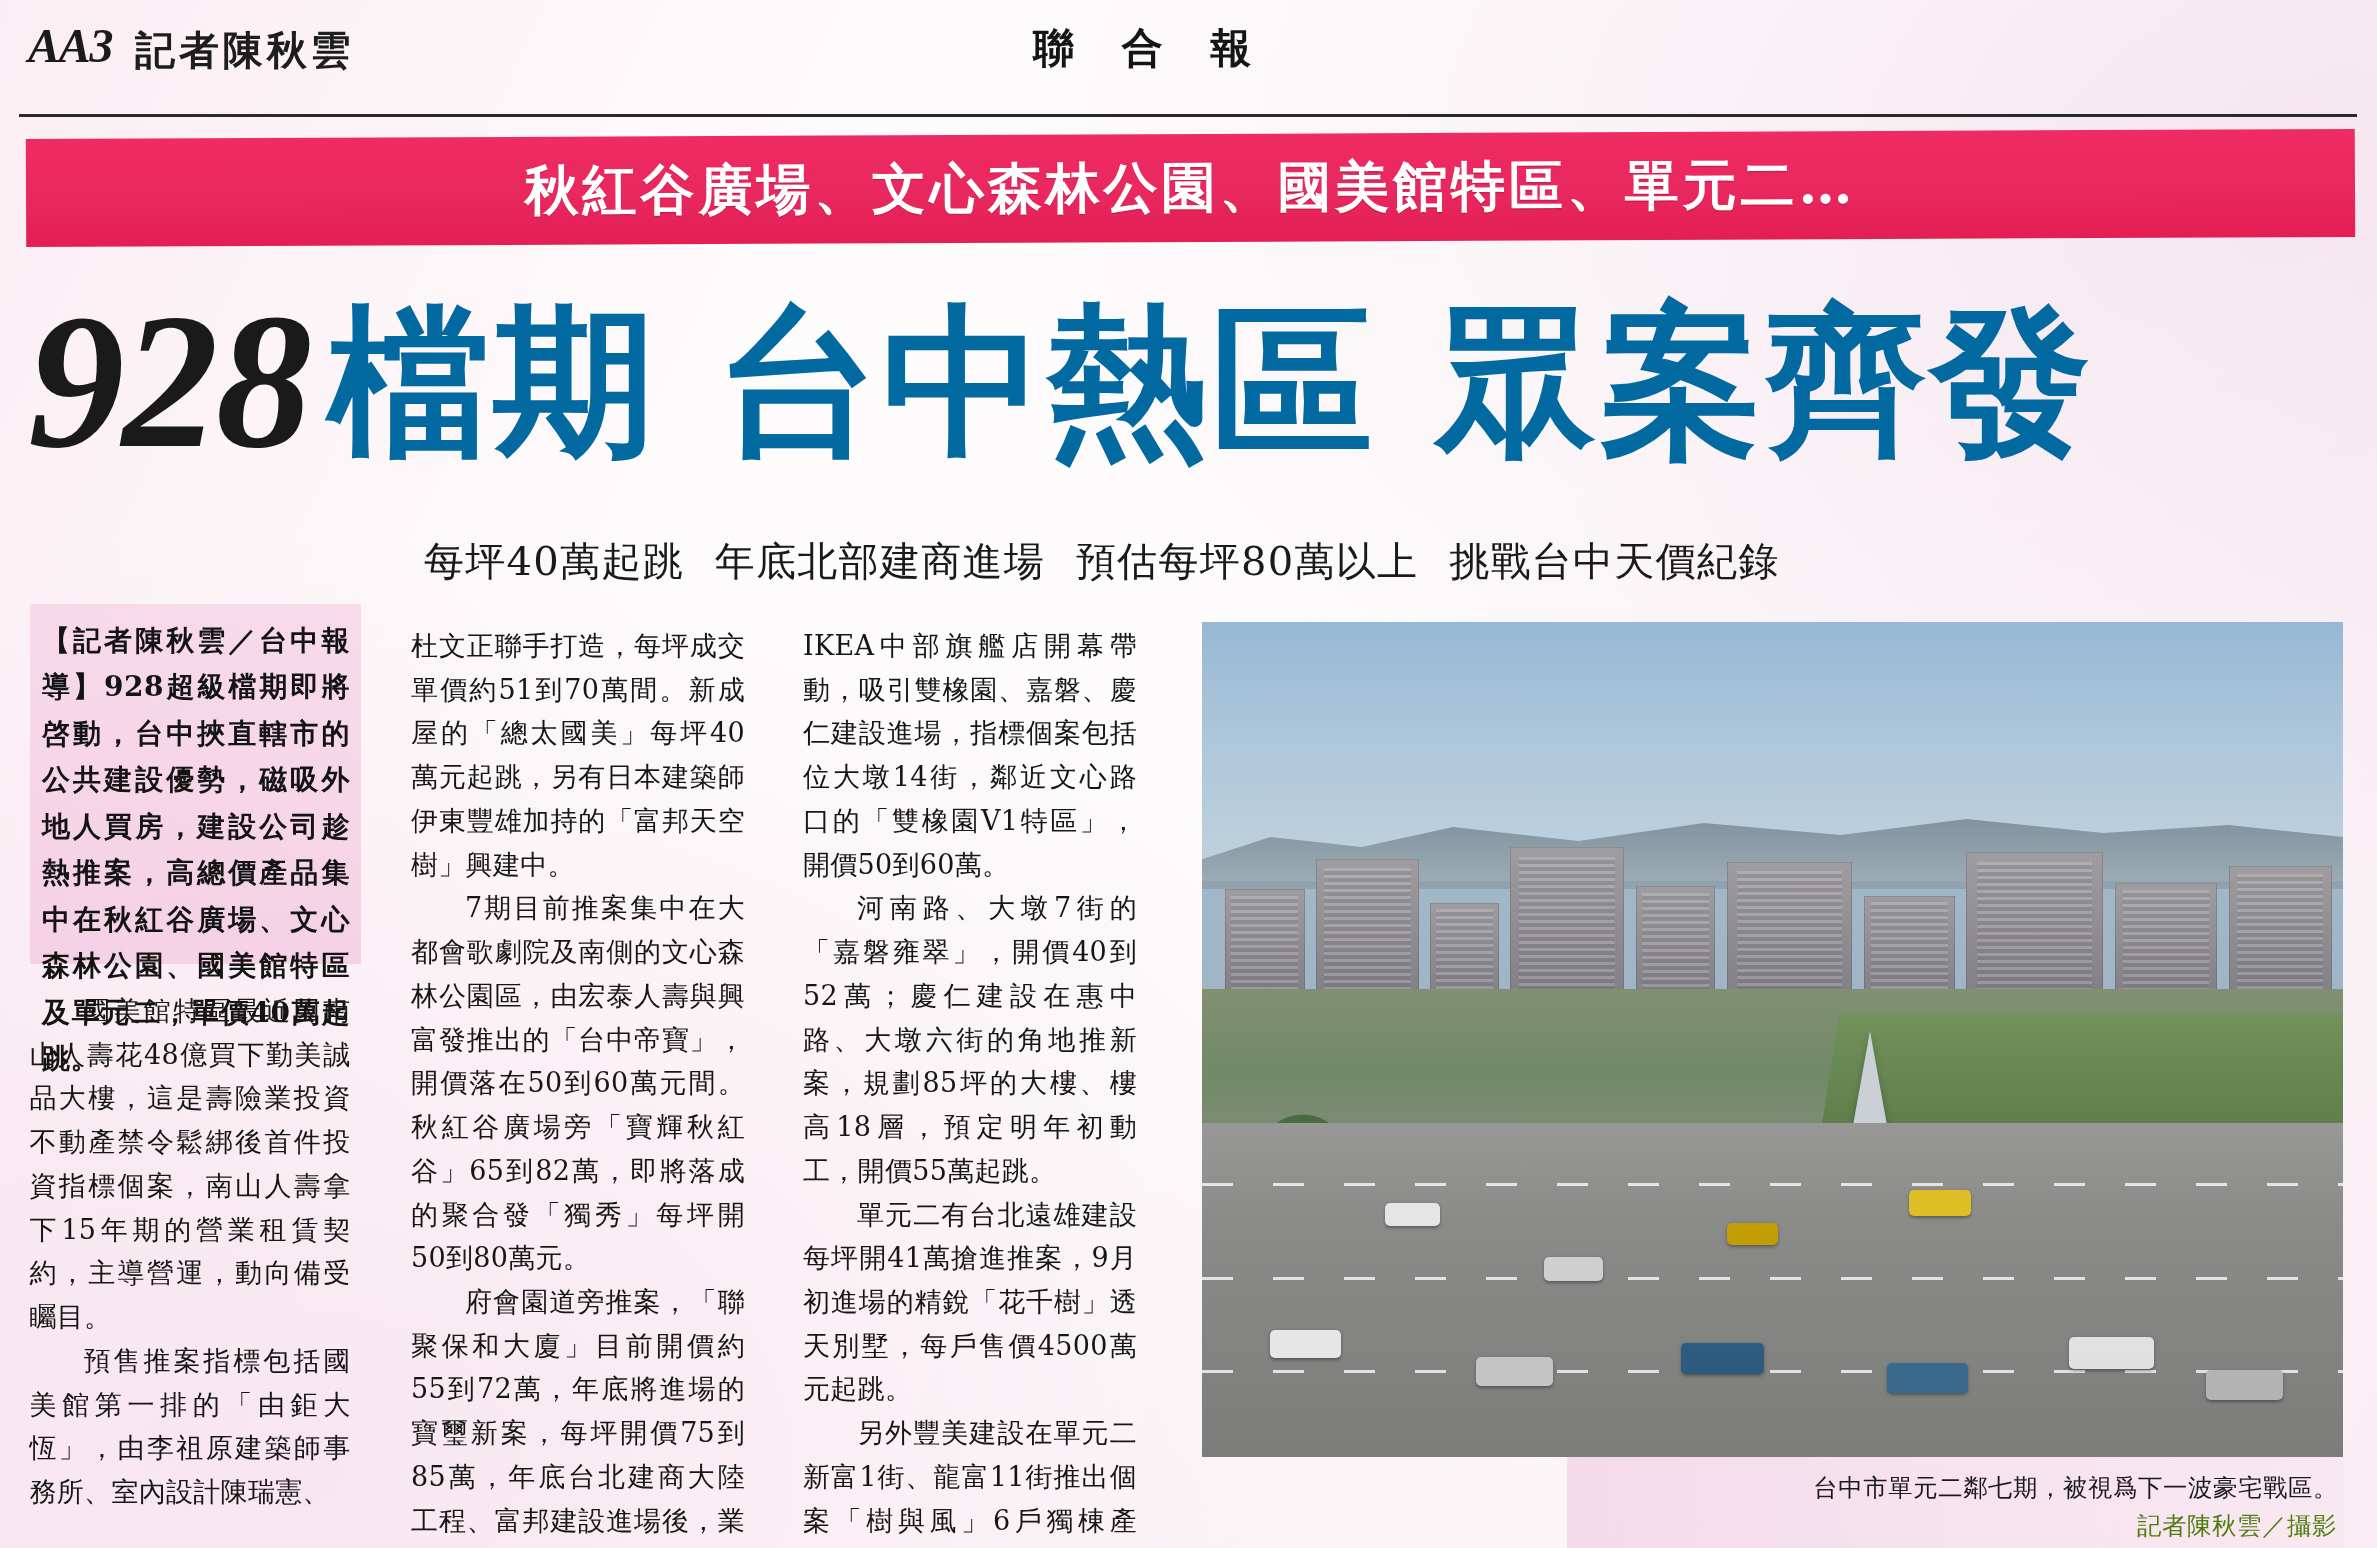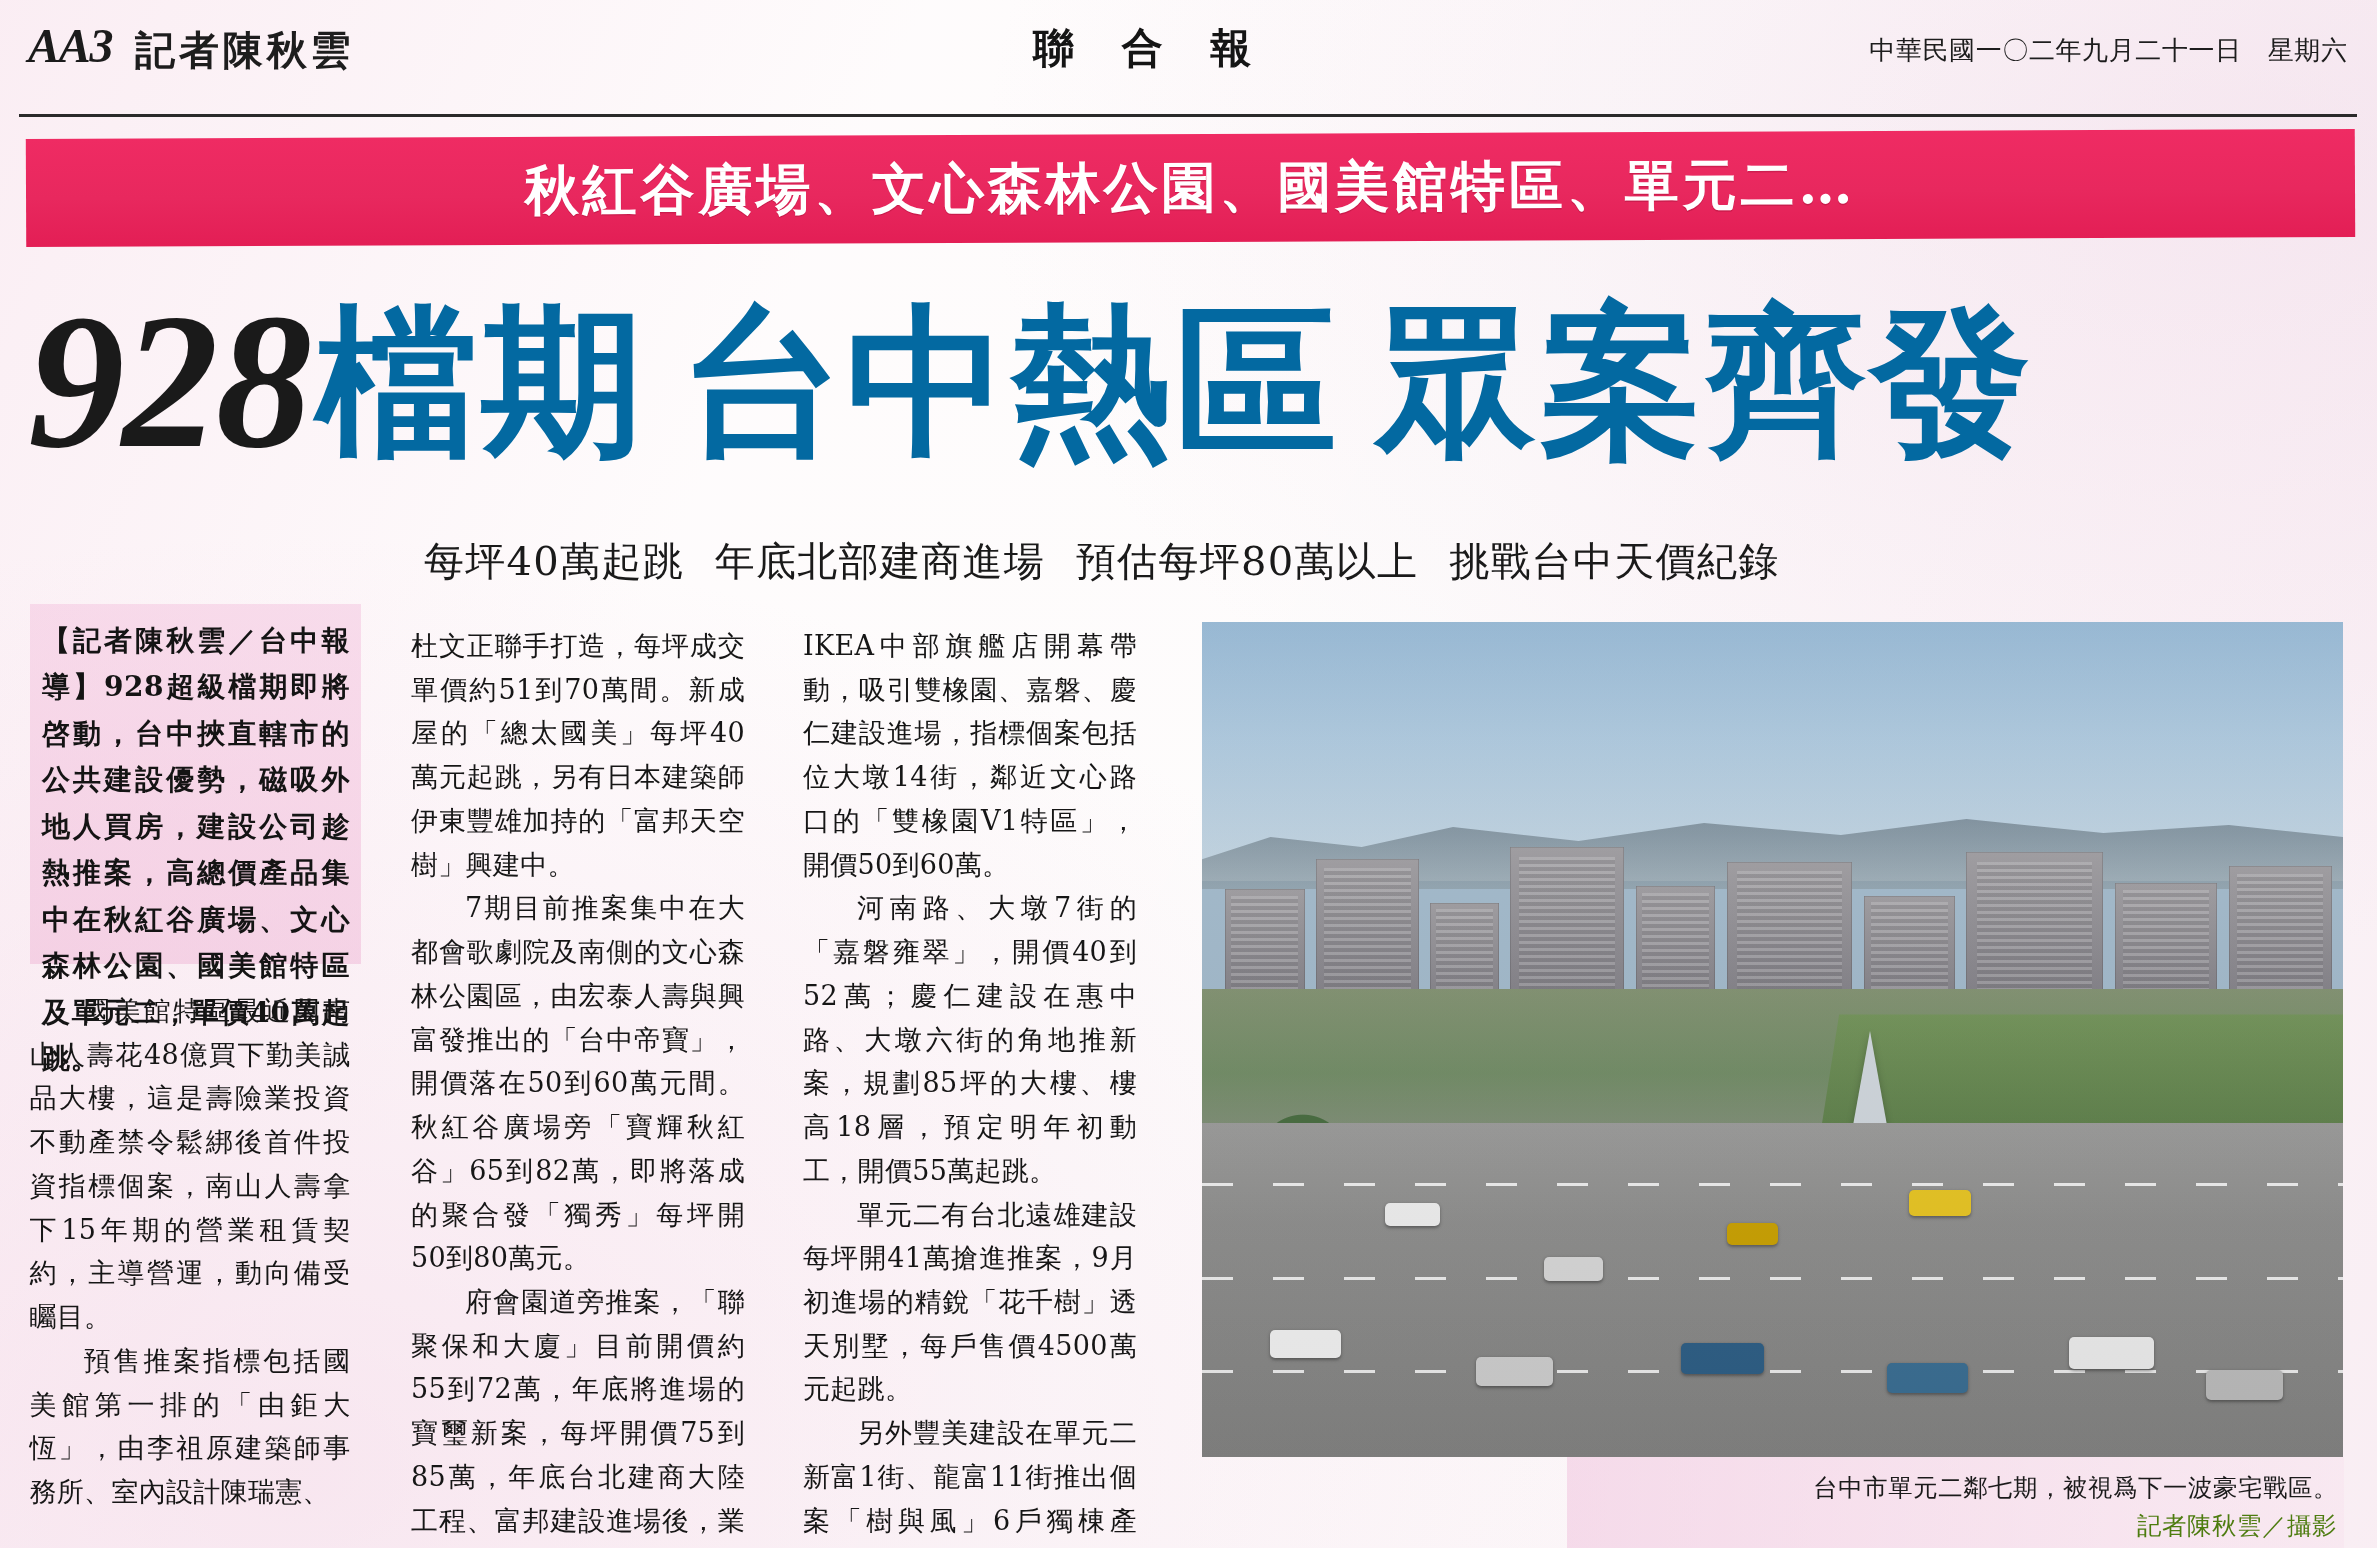--- a/index.html
+++ b/index.html
@@ -121,20 +121,21 @@
   
   #headline {
     position: absolute;
     left: 28px;
     top: 259px;
     width: 2325px;
     height: 244px;
     display: flex;
     align-items: center;
     white-space: nowrap;
+    gap: 12px;
   }
   #headline .h-num {
     font-family: "Liberation Serif", "DejaVu Serif", serif;
     font-weight: bold;
     font-style: italic;
     font-size: 193px;
     line-height: 1;
     color: #1a1a1a;
     letter-spacing: -2.6px;
     margin-right: 6.4px;
@@ -325,23 +326,20 @@
 </style>
 </head>
 <body>
 
 <div id="paper"></div>
 
 <div id="masthead">
   <div class="mh-page">AA3</div>
   <div class="mh-section">記者陳秋雲</div>
   <div class="mh-title">聯 合 報</div>
-  <div class="mh-date">
-    <span>中華民國一〇二年九月二十一日</span><span class="wk">星期六</span>
-  </div>
 </div>
 <div id="mh-rule"></div>
 
 <div id="banner">
   <div id="banner-text">秋紅谷廣場、文心森林公園、國美館特區、單元二…</div>
 </div>
 
 <div id="headline">
   <span class="h-num">928</span>
   <span class="h-main">檔期</span>

